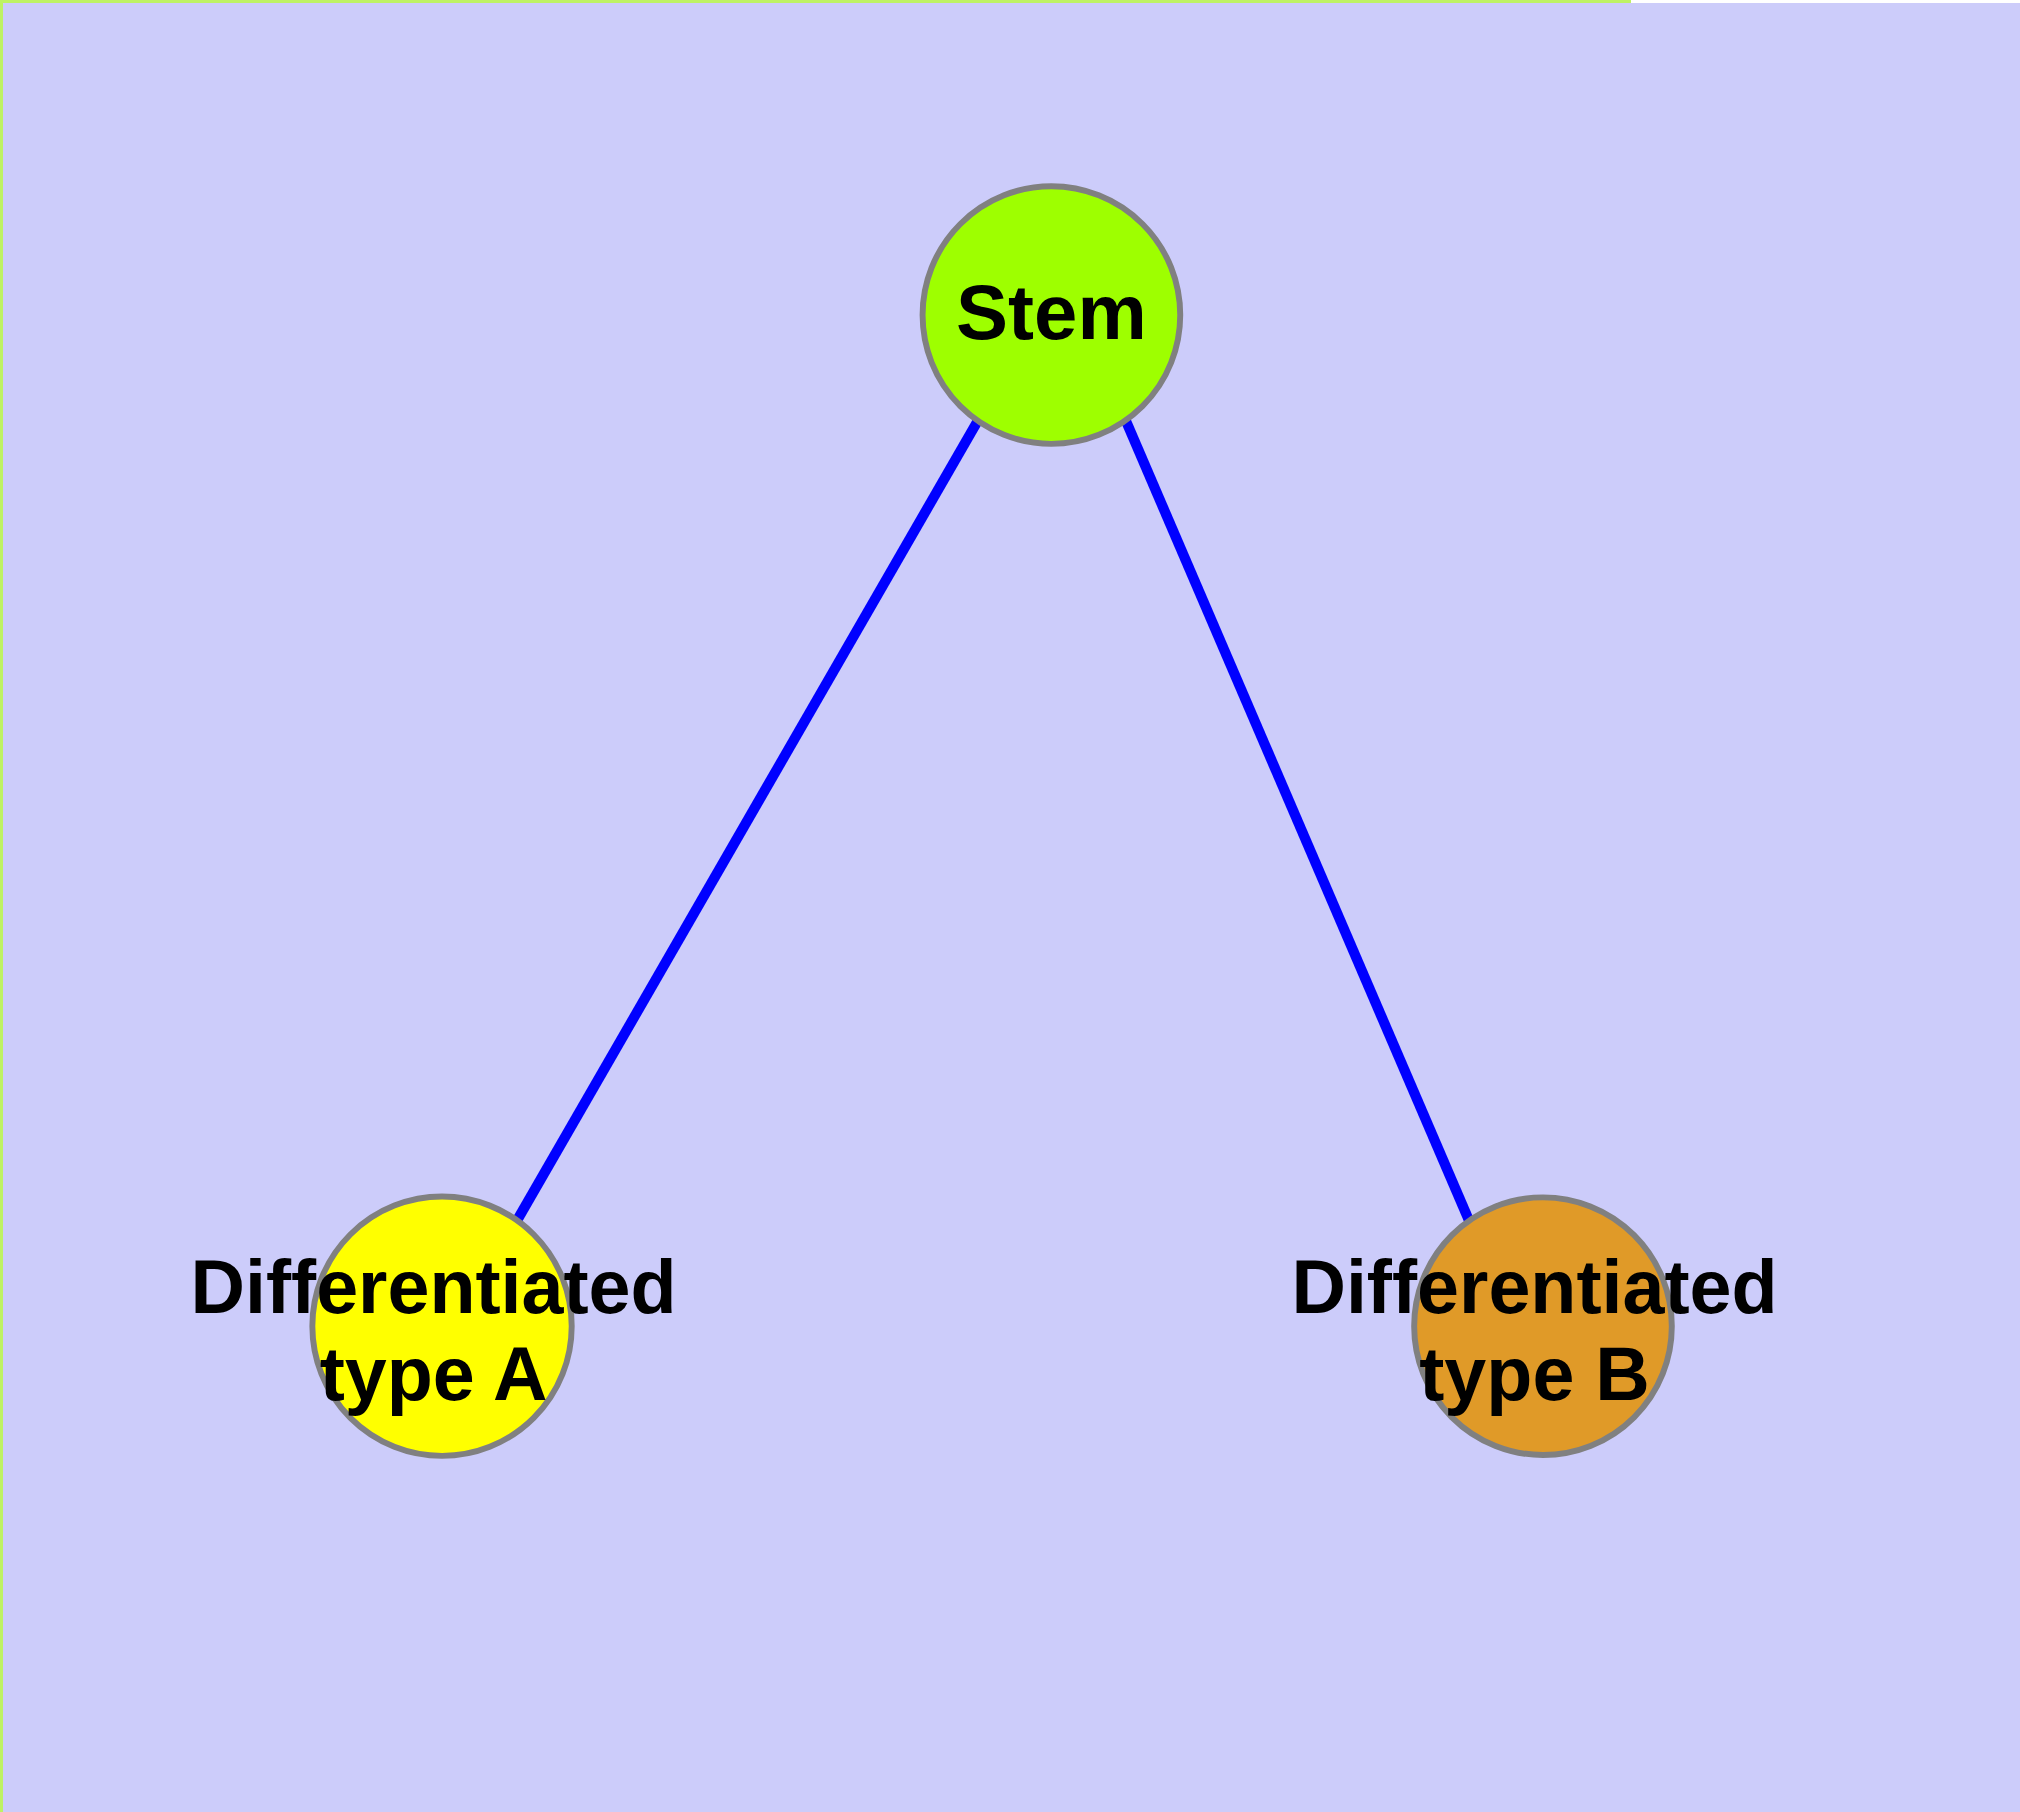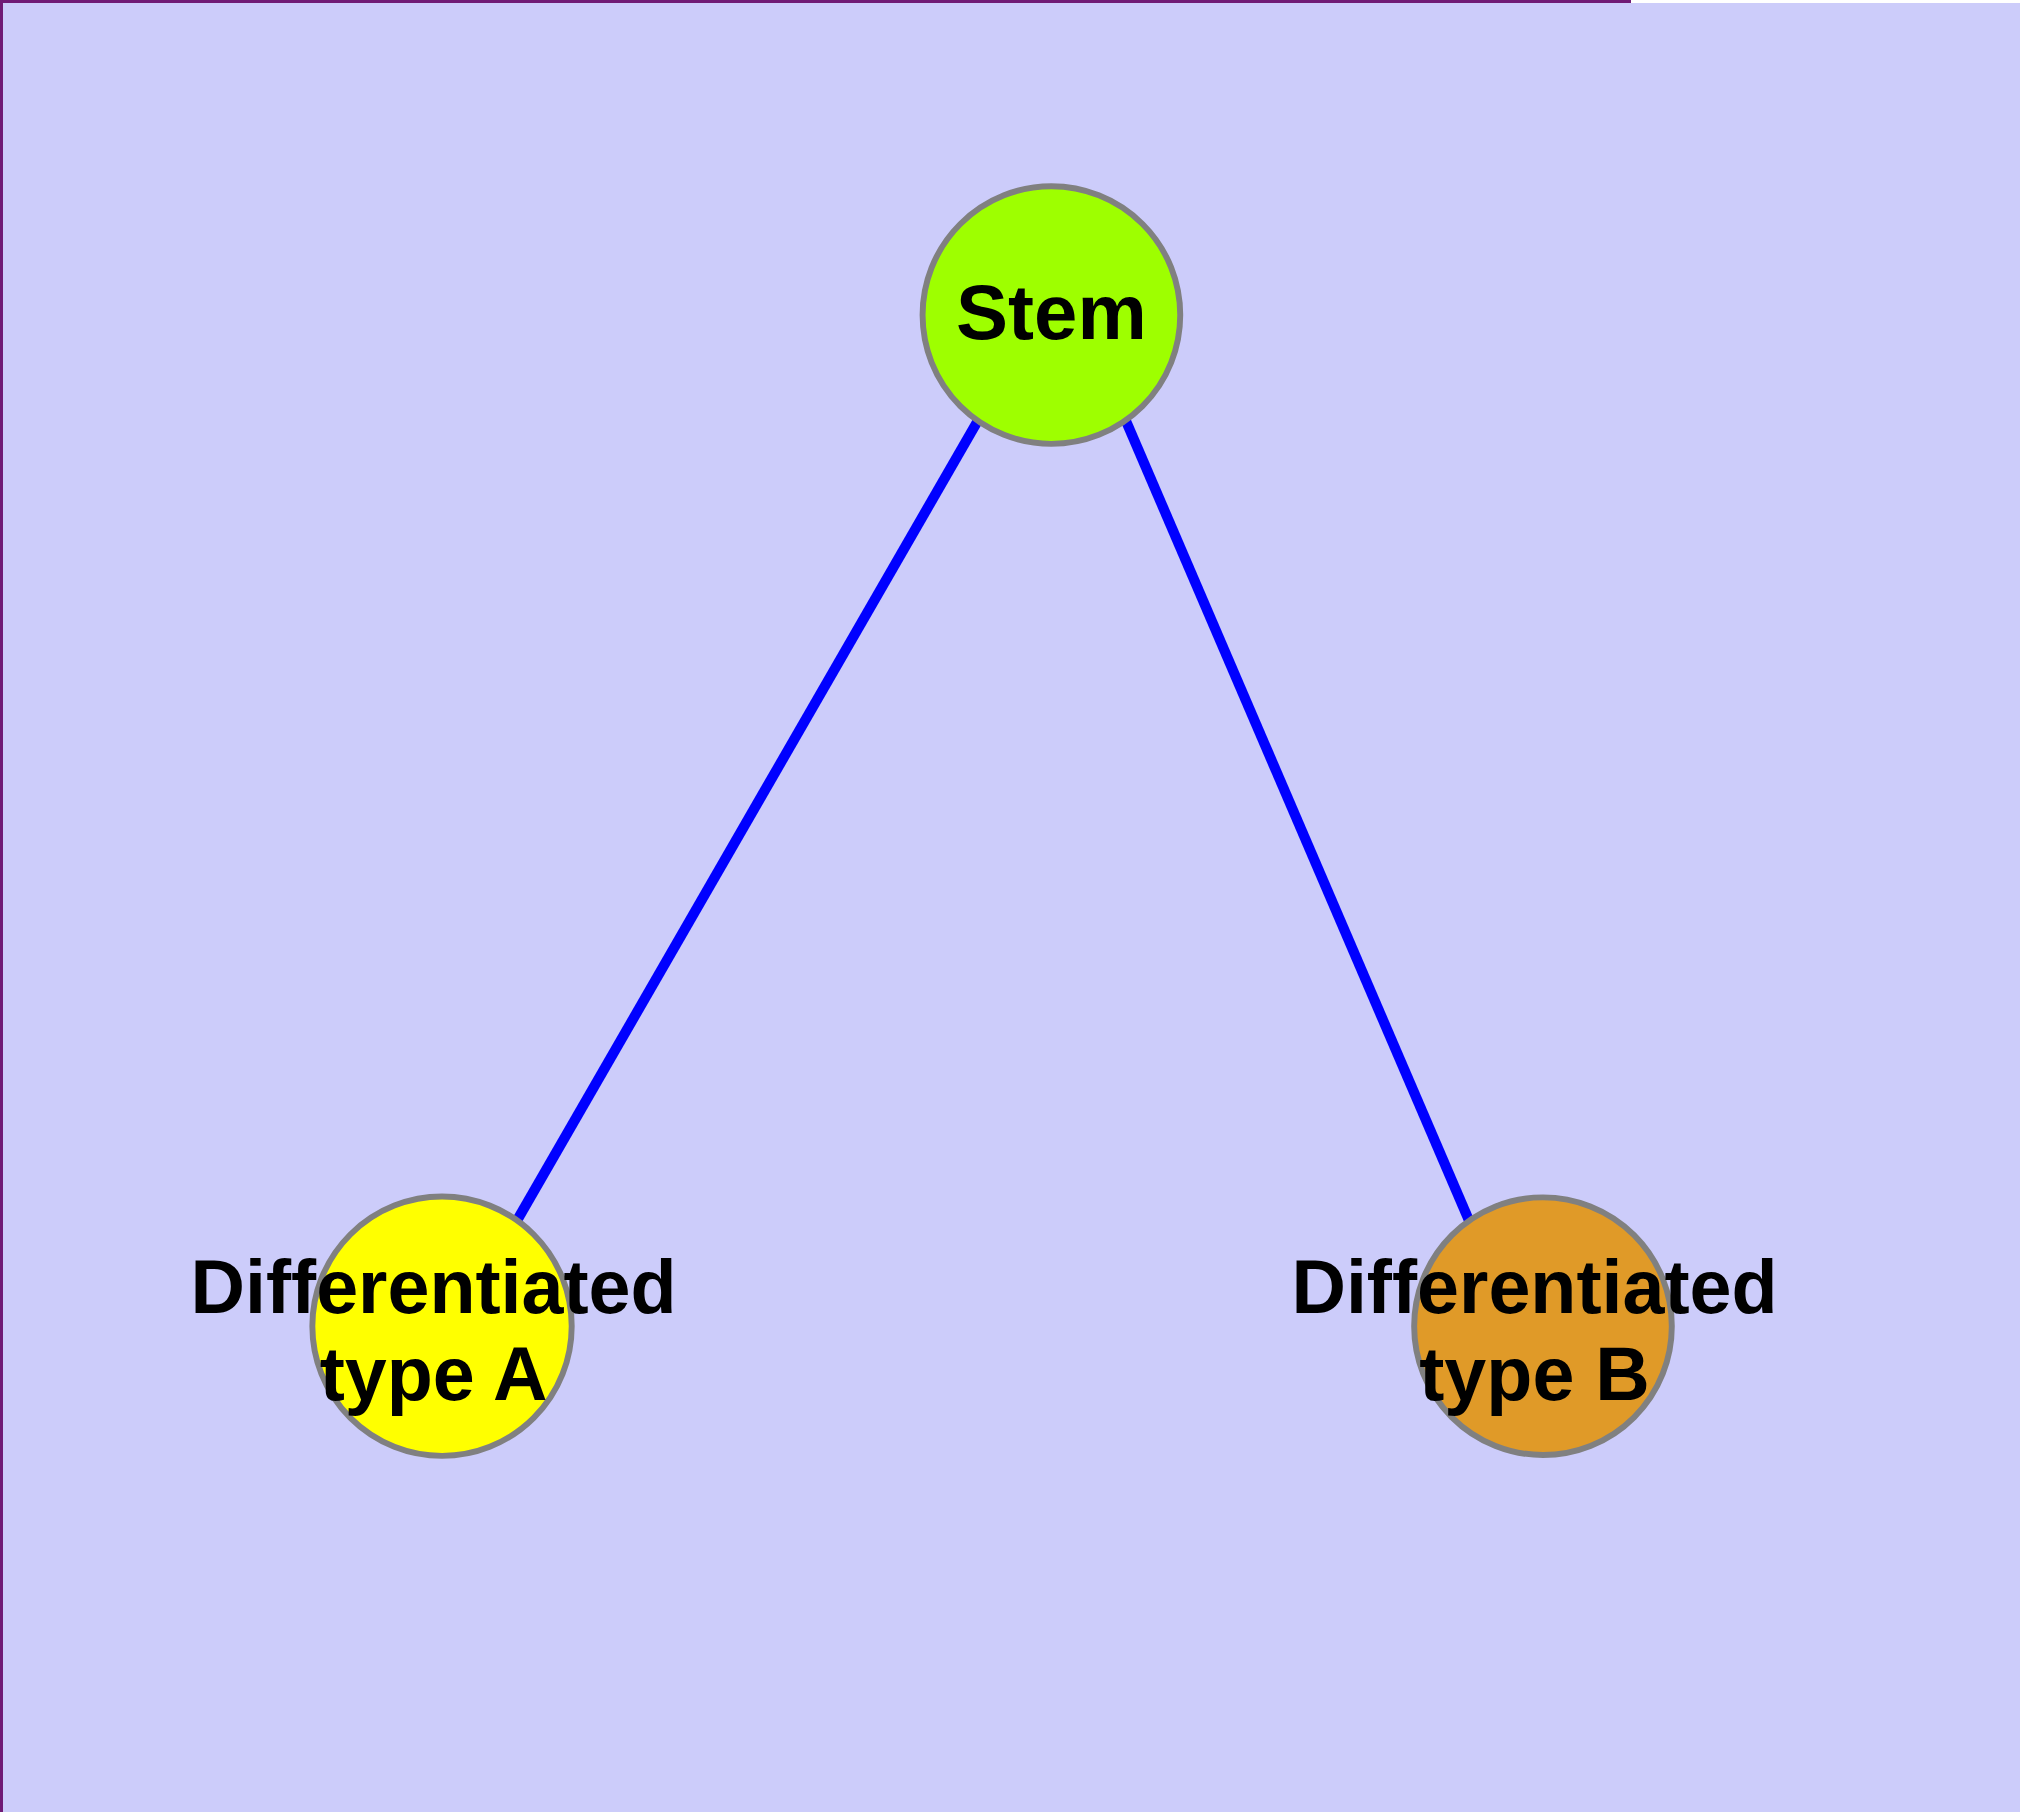--- a/index.html
+++ b/index.html
@@ -12,21 +12,21 @@
     width: 2021px;
     height: 1812px;
     overflow: hidden;
     font-family: "Liberation Sans", "DejaVu Sans", sans-serif;
   }
 
   #canvas {
     position: relative;
     width: 1631px;
     height: 1812px;
-    background: #701a75;
+    background: #bef264;
     box-sizing: border-box;
   }
 
   
   #plot-area {
     position: absolute;
     left: 2.5px;
     top: 3.4px;
     width: 2018px;
     height: 1809px;

